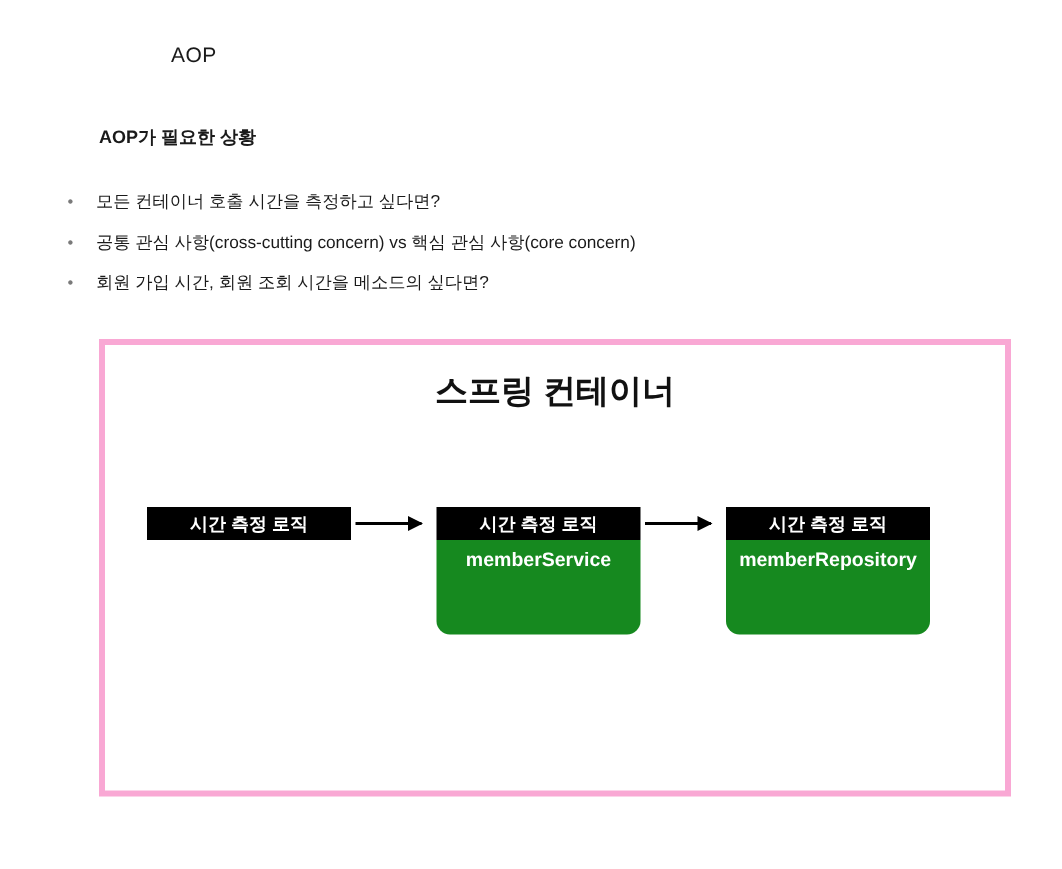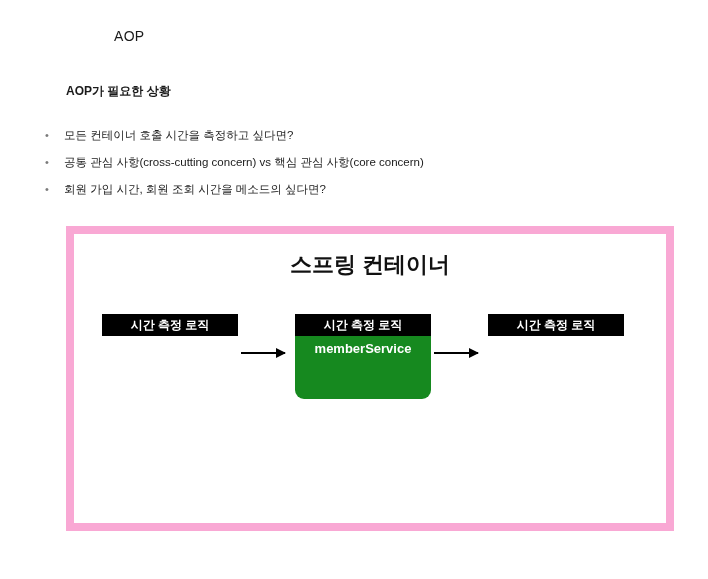--- a/index.html
+++ b/index.html
@@ -67,21 +67,21 @@
     flex: 1 1 auto;
   }
 
   
   .diagram {
     position: absolute;
     left: 66px;
     top: 226px;
     width: 608px;
     height: 305px;
-    border: 8px solid #f9a8d4;
+    border: 4px solid #f9a8d4;
     background: #ffffff;
     box-sizing: border-box;
   }
   .container-title {
     position: absolute;
     left: 0;
     top: 16px;
     width: 100%;
     text-align: center;
     font-size: 22px;
@@ -96,20 +96,21 @@
   .node-header {
     height: 22px;
     background: #000000;
     color: #ffffff;
     font-size: 12px;
     font-weight: bold;
     display: flex;
     align-items: center;
     justify-content: center;
     box-sizing: border-box;
+    margin-top: 28px;
   }
   .node-body {
     height: 63px;
     background: #16891f;
     color: #ffffff;
     font-size: 13px;
     font-weight: bold;
     display: flex;
     align-items: flex-start;
     justify-content: center;
@@ -178,17 +179,18 @@
 
     <div class="node node-2">
       <div class="node-header">시간 측정 로직</div>
       <div class="node-body">memberService</div>
     </div>
 
     <div class="arrow arrow-2"></div>
 
     <div class="node node-3">
       <div class="node-header">시간 측정 로직</div>
+      <div class="node-body">memberRepository</div>
     </div>
 
   </div>
 
 </div>
 
 </body></html>

